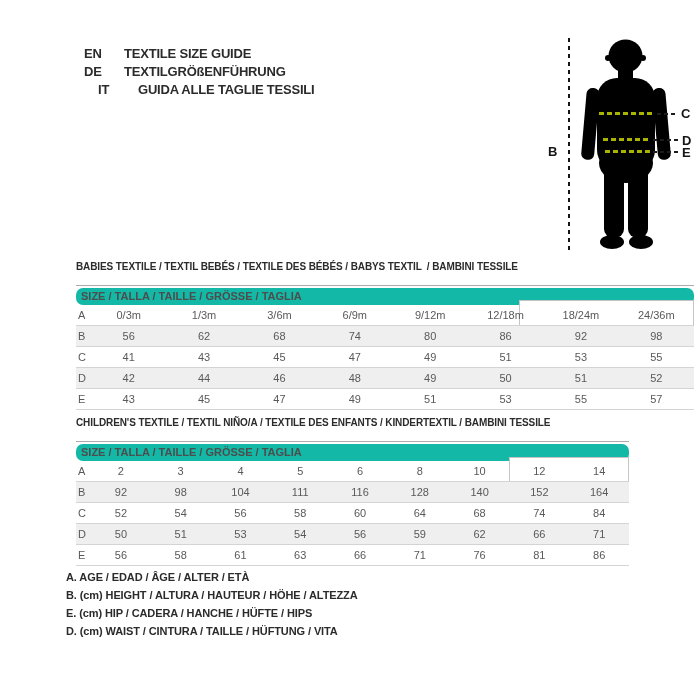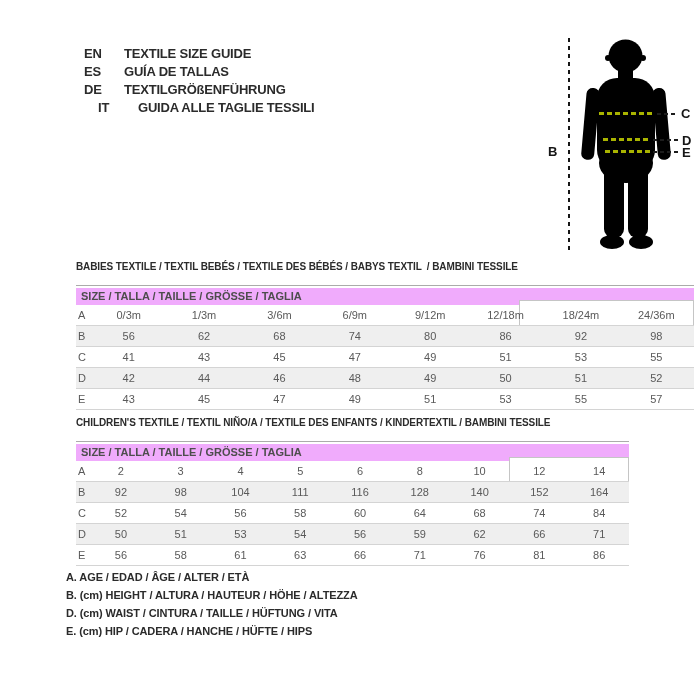--- a/index.html
+++ b/index.html
@@ -36,22 +36,22 @@
   .tbl-title{position:absolute;left:47px;font-size:10px;font-weight:bold;color:#2b2b2b;
              letter-spacing:-0.1px;white-space:pre;}
   #title-1{top:261px;}
   #title-2{top:417px;}
 
   
   .size-table{position:absolute;left:47px;}
   #table-1{top:288px;width:618px;}
   #table-2{top:444px;width:553px;}
   .tbl-topline{position:absolute;top:-3px;left:0;right:0;height:1px;background:#ababab;}
-  .tbl-header{position:relative;z-index:0;height:17px;line-height:17px;background:#f0abfc;
-              color:#4d4d4d;font-size:11px;font-weight:bold;padding-left:5px;box-sizing:border-box;}
+  .tbl-header{position:relative;z-index:0;height:17px;line-height:17px;background:#14b8a6;
+              color:#4d4d4d;font-size:11px;font-weight:bold;padding-left:5px;box-sizing:border-box;border-radius:7px;}
   .trow{position:relative;z-index:2;display:flex;height:21px;line-height:20px;font-size:11px;
         color:#595959;border-bottom:1px solid #d4d4d4;box-sizing:border-box;}
   .trow.stripe{background:#efefef;}
   .tcell{flex:1;text-align:center;}
   .tlabel{flex:0 0 13px;text-align:left;padding-left:2px;}
   .hl-box{position:absolute;z-index:1;background:#ffffff;border:1px solid #c5c5c5;box-sizing:border-box;}
   #hl-1{left:443px;top:12px;width:175px;height:26px;}
   #hl-2{left:433px;top:13px;width:120px;height:26px;}
 
   
@@ -61,24 +61,20 @@
 </style>
 </head>
 <body>
 
 <div id="canvas" style="--green:#a9b400;">
 
   <div id="lang-list">
       <div class="lang-row">
         <div class="lang-code" style="display: inline-block;">EN</div>
         <div class="lang-label">TEXTILE SIZE GUIDE</div>
-      </div>
-      <div class="lang-row">
-        <div class="lang-code" style="display: inline-block;">ES</div>
-        <div class="lang-label">GUÍA DE TALLAS</div>
       </div>
       <div class="lang-row">
         <div class="lang-code" style="display: inline-block;">DE</div>
         <div class="lang-label">TEXTILGRÖßENFÜHRUNG</div>
       </div>
       <div class="lang-row">
         <div class="lang-code" style="display: inline-block; padding-left: 14px;">IT</div>
         <div class="lang-label">GUIDA ALLE TAGLIE TESSILI</div>
       </div>
     </div>
@@ -242,17 +238,17 @@
           <div class="tcell">76</div>
           <div class="tcell">81</div>
           <div class="tcell">86</div>
         </div>
       </div>
   </div>
 
   <div id="legend">
       <div class="legend-line">A. AGE / EDAD / ÂGE / ALTER / ETÀ</div>
       <div class="legend-line">B. (cm) HEIGHT / ALTURA / HAUTEUR / HÖHE / ALTEZZA</div>
+      <div class="legend-line">E. (cm) HIP / CADERA / HANCHE / HÜFTE / HIPS</div>
       <div class="legend-line">D. (cm) WAIST / CINTURA / TAILLE / HÜFTUNG / VITA</div>
-      <div class="legend-line">E. (cm) HIP / CADERA / HANCHE / HÜFTE / HIPS</div>
     </div>
 
 </div>
 
 </body></html>

